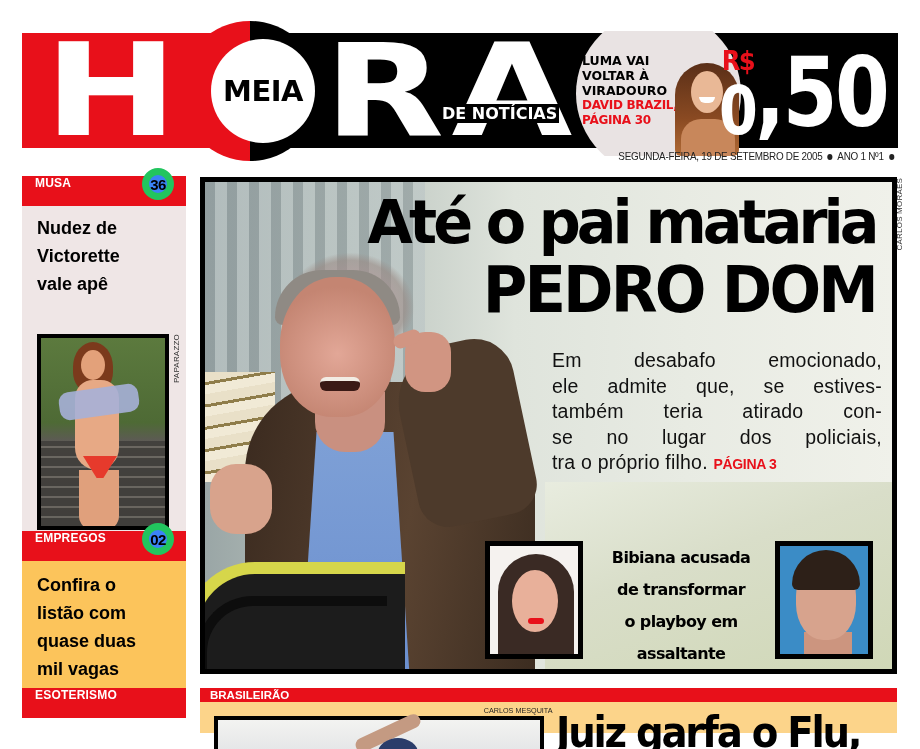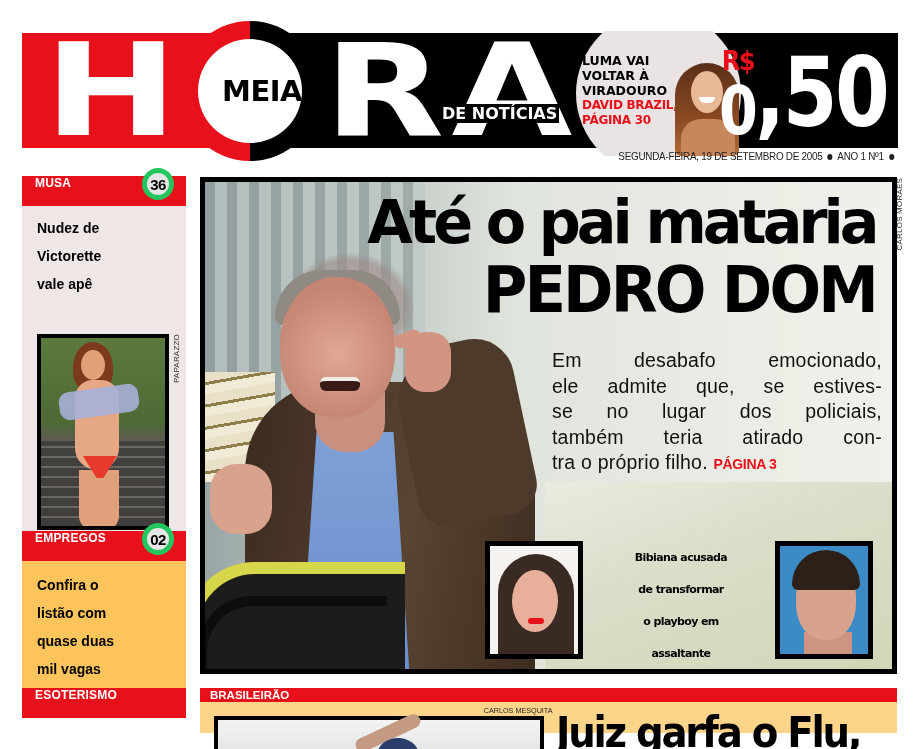--- a/index.html
+++ b/index.html
@@ -7,22 +7,22 @@
   body { font-family: "Liberation Sans", "DejaVu Sans", sans-serif; position: relative; color: #111; }
 
   
   .masthead { position: absolute; left: 22px; top: 33px; width: 876px; height: 115px; }
   .mast-red { position: absolute; left: 0; top: 0; width: 212px; height: 115px; background: #e8101a; }
   .mast-black { position: absolute; left: 212px; top: 0; width: 664px; height: 115px; background: #000; }
   .mast-H { position: absolute; left: 22px; top: 4px; font-family: "DejaVu Sans", sans-serif; font-weight: bold;
             font-size: 128px; line-height: 108px; color: #fff; letter-spacing: -4px; transform: scaleX(1.25); transform-origin: left top; }
   .mast-circle { position: absolute; left: 158px; top: -12px; width: 140px; height: 140px; border-radius: 50%;
                  background: linear-gradient(90deg, #e8101a 50%, #000 50%); }
-  .mast-circle-inner { position: absolute; left: 18px; top: 18px; width: 104px; height: 104px; border-radius: 50%; background: #fff;
-                       display: flex; align-items: center; justify-content: flex-end; }
+  .mast-circle-inner { position: absolute; left: 31px; top: 18px; width: 104px; height: 104px; border-radius: 50%; background: #fff;
+                       display: flex; align-items: center; justify-content: center; }
   .mast-meia { font-family: "DejaVu Sans", sans-serif; font-weight: bold; font-size: 29px; color: #000; letter-spacing: -0.5px; }
   .mast-RA { position: absolute; left: 302px; top: 4px; font-family: "DejaVu Sans", sans-serif; font-weight: bold;
              font-size: 128px; line-height: 108px; color: #fff; letter-spacing: 6px; transform: scaleX(1.22); transform-origin: left top; }
   .mast-sub { position: absolute; left: 418px; top: 71px; font-family: "DejaVu Sans", sans-serif; font-weight: bold; font-size: 16px; color: #fff; background: #000; padding: 0 2px; }
 
   .teaser-circle { position: absolute; left: 554px; top: -2px; width: 170px; height: 125px; overflow: hidden; }
   .teaser-bg { position: absolute; left: 0; top: -20px; width: 165px; height: 165px; border-radius: 50%; background: #e9e3e3; }
   .teaser-text { position: absolute; left: 6px; top: 22px; font-family: "DejaVu Sans", sans-serif; font-weight: bold; font-size: 12.5px; line-height: 15px; color: #000; }
   .teaser-red { color: #e8101a; font-size: 12px; letter-spacing: -0.3px; }
   .teaser-photo { position: absolute; left: 97px; top: 28px; width: 70px; height: 97px; }
@@ -34,25 +34,25 @@
   .price-cur { position: absolute; left: 698px; top: 12px; font-family: "DejaVu Sans", sans-serif; font-weight: bold; font-size: 27px; color: #e8101a; letter-spacing: -2px; transform: scaleX(0.9); }
   .price-val { position: absolute; left: 697px; top: 10px; font-family: "DejaVu Sans", sans-serif; font-weight: bold; font-size: 96px; line-height: 100px; color: #fff; letter-spacing: -3px; transform: scaleX(0.82); transform-origin: left top; }
   .price-val .small0 { font-size: 68px; position: relative; top: 8px; }
 
   .dateline { position: absolute; right: 24px; top: 150px; font-family: "Liberation Sans Narrow", "Liberation Sans", sans-serif; font-size: 11.5px; color: #222; letter-spacing: -0.3px; transform: scaleX(0.86); transform-origin: right top; white-space: nowrap; }
   .dot { display: inline-block; width: 6px; height: 6px; border-radius: 50%; background: #222; vertical-align: middle; margin: 0 3px; }
 
   
   .box { position: absolute; left: 22px; width: 164px; }
   .box-bar { position: relative; height: 30px; background: #e8101a; color: #fff; font-weight: bold; font-size: 12px; line-height: 15px; padding-left: 13px; letter-spacing: 0.2px; }
-  .box-badge { position: absolute; right: 12px; top: -8px; width: 32px; height: 32px; border-radius: 50%; background: #e5e5e5; border: 5px solid #22c55e;
+  .box-badge { position: absolute; right: 12px; top: -8px; width: 32px; height: 32px; border-radius: 50%; background: #3b82f6; border: 7px solid #22c55e;
                display: flex; align-items: center; justify-content: center; color: #000; font-weight: bold; font-size: 15px; letter-spacing: -0.5px; }
   .box-body { background: #efe6e6; }
   .box-body.yellow { background: #fcc45b; }
-  .box-headline { font-weight: bold; color: #000; font-size: 14px; line-height: 28px; padding: 8px 0 0 15px; }
+  .box-headline { font-weight: bold; color: #000; font-size: 18px; line-height: 28px; padding: 8px 0 0 15px; }
 
   .musa { top: 176px; height: 340px; }
   .musa .box-body { height: 325px; position: relative; }
   .musa-photo { position: absolute; left: 15px; top: 128px; width: 132px; height: 196px; border: 4px solid #000; overflow: hidden;
                 background: linear-gradient(180deg, #5c7a3e 0%, #4e6a35 45%, #5d5a55 55%, #4a4744 100%); }
   .musa-wall { position: absolute; left: 0; bottom: 0; width: 100%; height: 45%;
                background: repeating-linear-gradient(0deg, #3f3d3a 0 8px, #6e6a64 8px 10px), #4a4744; opacity: 0.85; }
   .musa-hair { position: absolute; left: 32px; top: 4px; width: 40px; height: 50px; border-radius: 50% 50% 40% 40%; background: #7b3a1c; }
   .musa-face { position: absolute; left: 40px; top: 12px; width: 24px; height: 30px; border-radius: 50%; background: #e3a17a; }
   .musa-torso { position: absolute; left: 34px; top: 42px; width: 44px; height: 90px; border-radius: 18px 18px 22px 22px; background: #e7a985; }
@@ -106,21 +106,21 @@
   .mug { position: absolute; width: 98px; height: 118px; border: 5px solid #000; overflow: hidden; }
   .mug-f { left: 280px; top: 359px; background: #f5f2ef; }
   .mug-m { left: 570px; top: 359px; background: #3b8cc6; }
   .mug-hair-f { position: absolute; left: 8px; top: 8px; width: 76px; height: 110px; border-radius: 40px 40px 10px 10px; background: #3a2a24; }
   .mug-face-f { position: absolute; left: 22px; top: 24px; width: 46px; height: 62px; border-radius: 50%; background: #e8b09a; }
   .mug-lips { position: absolute; left: 38px; top: 72px; width: 16px; height: 6px; border-radius: 4px; background: #e8101a; }
   .mug-hair-m { position: absolute; left: 12px; top: 4px; width: 68px; height: 40px; border-radius: 34px 34px 6px 6px; background: #2d2018; }
   .mug-face-m { position: absolute; left: 16px; top: 14px; width: 60px; height: 80px; border-radius: 45%; background: #d7a38d; }
   .mug-neck-m { position: absolute; left: 24px; top: 86px; width: 48px; height: 30px; background: #cc957f; }
 
-  .sub-hl { position: absolute; left: 388px; top: 360px; width: 176px; text-align: center; font-family: "DejaVu Sans", sans-serif; font-weight: bold; font-size: 11px; line-height: 32px; color: #000; letter-spacing: -0.6px; }
+  .sub-hl { position: absolute; left: 388px; top: 360px; width: 176px; text-align: center; font-family: "DejaVu Sans", sans-serif; font-weight: bold; font-size: 16px; line-height: 32px; color: #000; letter-spacing: -0.6px; }
 
   
   .bras { position: absolute; left: 200px; top: 688px; width: 697px; height: 45px; background: #fcd48a; }
   .bras-bar { height: 14px; background: #e8101a; color: #fff; font-weight: bold; font-size: 11.5px; line-height: 14px; padding-left: 10px; }
   .bras-credit { position: absolute; left: 280px; top: 18px; font-family: "Liberation Sans Narrow", "Liberation Sans", sans-serif; font-size: 8px; color: #222; transform: scaleX(0.9); }
   .bras-photo { position: absolute; left: 14px; top: 28px; width: 330px; height: 40px; border: 4px solid #000; border-bottom: none; background: linear-gradient(180deg, #f3f3f1, #e2e4e6); }
   .bras-photo-arm { position: absolute; left: 135px; top: 6px; width: 70px; height: 14px; border-radius: 7px; background: #c49a82; transform: rotate(-25deg); }
   .bras-photo-head { position: absolute; left: 160px; top: 18px; width: 40px; height: 30px; border-radius: 50%; background: #2b3d6a; }
   .bras-hl { position: absolute; left: 356px; top: 20px; font-family: "DejaVu Sans", sans-serif; font-weight: bold; font-size: 43px; line-height: 48px; color: #000; letter-spacing: -2.5px; white-space: nowrap; transform: scaleX(0.9); transform-origin: left top; }
 </style>
@@ -231,22 +231,22 @@
   <div class="car-door">
     <div class="car-door-inner"></div>
   </div>
 
   <h1 class="hl hl1">Até o pai mataria</h1>
   <h1 class="hl hl2">PEDRO DOM</h1>
 
   <div class="deck">
     <span class="deck-line">Em desabafo emocionado,</span>
     <span class="deck-line">ele admite que, se estives-</span>
+    <span class="deck-line">também teria atirado con-</span>
     <span class="deck-line">se no lugar dos policiais,</span>
-    <span class="deck-line">também teria atirado con-</span>
     <span class="deck-line last"><span>tra o próprio filho.</span> <span class="deck-ref">PÁGINA 3</span></span>
   </div>
 
   <div class="mug mug-f">
     <div class="mug-hair-f"></div>
     <div class="mug-face-f"></div>
     <div class="mug-lips"></div>
   </div>
 
   <div class="sub-hl">

